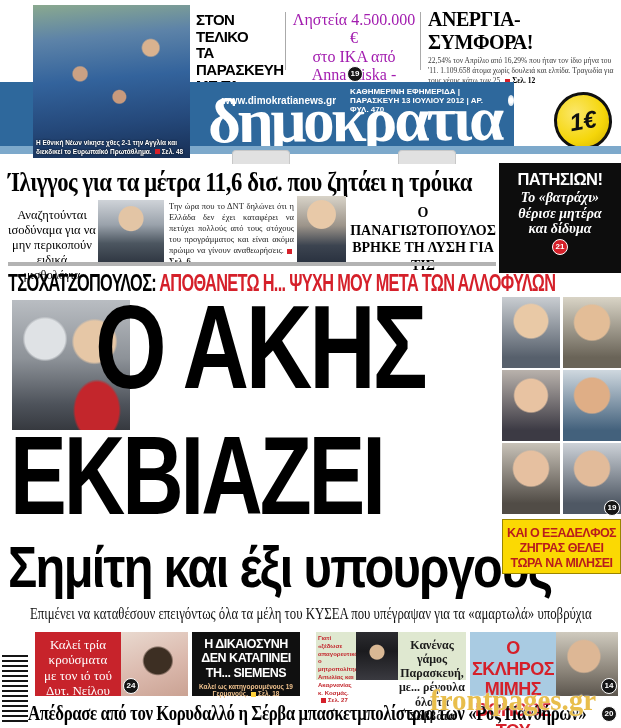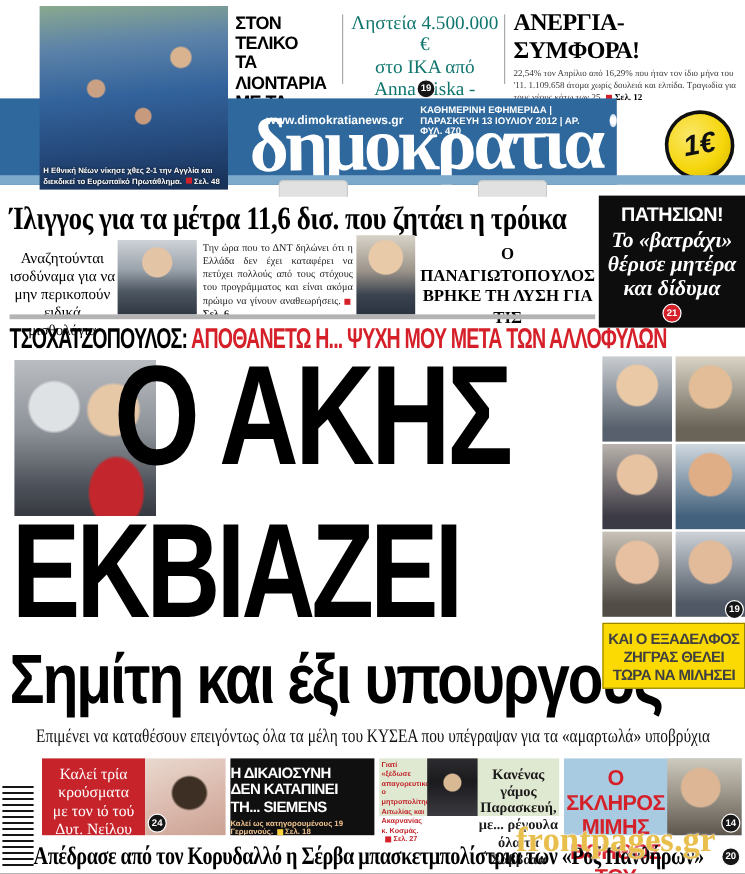--- a/index.html
+++ b/index.html
@@ -49,25 +49,25 @@
 </head>
 <body>
 
 <div class="page">
 
   <div class="abs" style="left:285px;top:12px;width:1px;height:58px;background:#aaa;"></div>
   <div class="abs" style="left:420px;top:12px;width:1px;height:58px;background:#aaa;"></div>
 
   <div class="abs cond" style="left:196px;top:12px;width:88px;font-size:15px;line-height:1.1;color:#000;">
     <div>ΣΤΟΝ ΤΕΛΙΚΟ</div>
-    <div>ΤΑ ΛΙΟΝΤΑΡΙΑ</div>
+    <div>ΤΑ ΠΑΡΑΣΚΕΥΗ</div>
     <div>ΜΕ ΤΑ ΜΠΛΕ</div>
   </div>
 
-  <div class="abs serif" style="left:292px;top:11px;width:124px;font-size:16px;line-height:1.15;text-align:center;color:#0f766e;">
+  <div class="abs serif" style="left:292px;top:11px;width:124px;font-size:16px;line-height:1.15;text-align:center;color:#a21caf;">
     <div>Ληστεία 4.500.000 €</div>
     <div>στο ΙΚΑ από</div>
     <div>Anna Riska - Πετρίδη</div>
   </div>
   <div class="abs badge" style="left:347px;top:66px;">19</div>
 
   <div class="abs" style="left:428px;top:8px;width:190px;">
     <div class="serif" style="font-weight:bold;font-size:20px;letter-spacing:-.5px;color:#000;">ΑΝΕΡΓΙΑ-ΣΥΜΦΟΡΑ!</div>
     <div class="serif" style="font-size:7.5px;line-height:1.35;color:#3a3a3a;margin-top:2px;">
       <span>22,54% τον Απρίλιο από 16,29% που ήταν τον ίδιο μήνα του '11. 1.109.658 άτομα χωρίς δουλειά και ελπίδα. Τραγωδία για τους νέους κάτω των 25.</span><span class="sq"></span><b style="color:#000;">Σελ. 12</b>
@@ -91,21 +91,21 @@
     </div>
   </div>
 
   <div class="abs tab" style="left:232px;top:150px;width:56px;height:13px;"></div>
   <div class="abs tab" style="left:398px;top:150px;width:56px;height:13px;"></div>
 
   <div class="abs" style="left:499px;top:163px;width:122px;height:110px;background:#0d0d0d;text-align:center;color:#fff;padding-top:7px;box-sizing:border-box;">
     <div class="cond" style="font-size:16.5px;line-height:1.1;">
       <div>ΠΑΤΗΣΙΩΝ!</div>
     </div>
-    <div class="serif" style="font-style:italic;font-weight:bold;font-size:18px;line-height:1.12;margin-top:2px;">
+    <div class="serif" style="font-style:italic;font-weight:bold;font-size:14px;line-height:1.12;margin-top:2px;">
       <div>Το «βατράχι»</div>
       <div>θέρισε μητέρα</div>
       <div>και δίδυμα</div>
     </div>
     <div class="badge red" style="margin:2px auto 0;">21</div>
   </div>
 
   <div class="abs serif nowrap" style="left:8px;top:167px;font-size:27px;font-weight:bold;letter-spacing:-.5px;transform:scaleX(.84);color:#000;">Ίλιγγος για τα μέτρα 11,6 δισ. που ζητάει η τρόικα</div>
 
   <div class="abs serif" style="left:8px;top:208px;width:88px;font-size:12.5px;line-height:1.2;text-align:center;color:#000;">Αναζητούνται ισοδύναμα για να μην περικοπούν ειδικά μισθολόγια</div>
@@ -134,21 +134,21 @@
   <div class="abs" style="left:502px;top:297px;width:119px;display:grid;grid-template-columns:58px 58px;gap:2px 3px;">
     <div class="portrait p1"></div>
     <div class="portrait p2"></div>
     <div class="portrait p3"></div>
     <div class="portrait p4"></div>
     <div class="portrait p5"></div>
     <div class="portrait p6"></div>
   </div>
   <div class="abs badge" style="left:604px;top:500px;">19</div>
 
-  <div class="abs cond" style="left:502px;top:519px;width:119px;height:55px;background:#fbd903;border:1px solid #9a8500;box-sizing:border-box;text-align:center;font-size:12.5px;line-height:1.18;color:#404040;padding-top:6px;">
+  <div class="abs cond" style="left:502px;top:519px;width:119px;height:55px;background:#fbd903;border:1px solid #9a8500;box-sizing:border-box;text-align:center;font-size:12.5px;line-height:1.18;color:#b91c1c;padding-top:6px;">
     <div>ΚΑΙ Ο ΕΞΑΔΕΛΦΟΣ</div>
     <div>ΖΗΓΡΑΣ ΘΕΛΕΙ</div>
     <div>ΤΩΡΑ ΝΑ ΜΙΛΗΣΕΙ</div>
   </div>
 
   <div class="abs serif nowrap" style="left:30px;top:605px;font-size:16px;transform:scaleX(.8);color:#111;">Επιμένει να καταθέσουν επειγόντως όλα τα μέλη του ΚΥΣΕΑ που υπέγραψαν για τα «αμαρτωλά» υποβρύχια</div>
 
   <div class="abs barcode" style="left:2px;top:655px;width:26px;height:70px;"></div>
 
   <div class="abs" style="left:35px;top:632px;width:153px;height:64px;display:flex;">
@@ -156,21 +156,21 @@
       <div>Καλεί τρία</div>
       <div>κρούσματα</div>
       <div>με τον ιό τού</div>
       <div>Δυτ. Νείλου</div>
     </div>
     <div class="ph mosquito" style="flex:1;position:relative;">
       <div class="badge" style="position:absolute;left:2px;bottom:2px;">24</div>
     </div>
   </div>
 
-  <div class="abs" style="left:192px;top:632px;width:120px;height:64px;background:#101010;color:#fff;text-align:left;padding-top:5px;box-sizing:border-box;">
+  <div class="abs" style="left:192px;top:632px;width:108px;height:64px;background:#101010;color:#fff;text-align:center;padding-top:5px;box-sizing:border-box;">
     <div class="cond" style="font-size:12.5px;line-height:1.15;">
       <div>Η ΔΙΚΑΙΟΣΥΝΗ</div>
       <div>ΔΕΝ ΚΑΤΑΠΙΝΕΙ</div>
       <div>ΤΗ... SIEMENS</div>
     </div>
     <div style="font-size:6.5px;color:#f0c28e;margin-top:3px;font-weight:bold;">
       <span>Καλεί ως κατηγορουμένους 19 Γερμανούς.</span><span class="sq yellow"></span><span>Σελ. 18</span>
     </div>
   </div>
 

